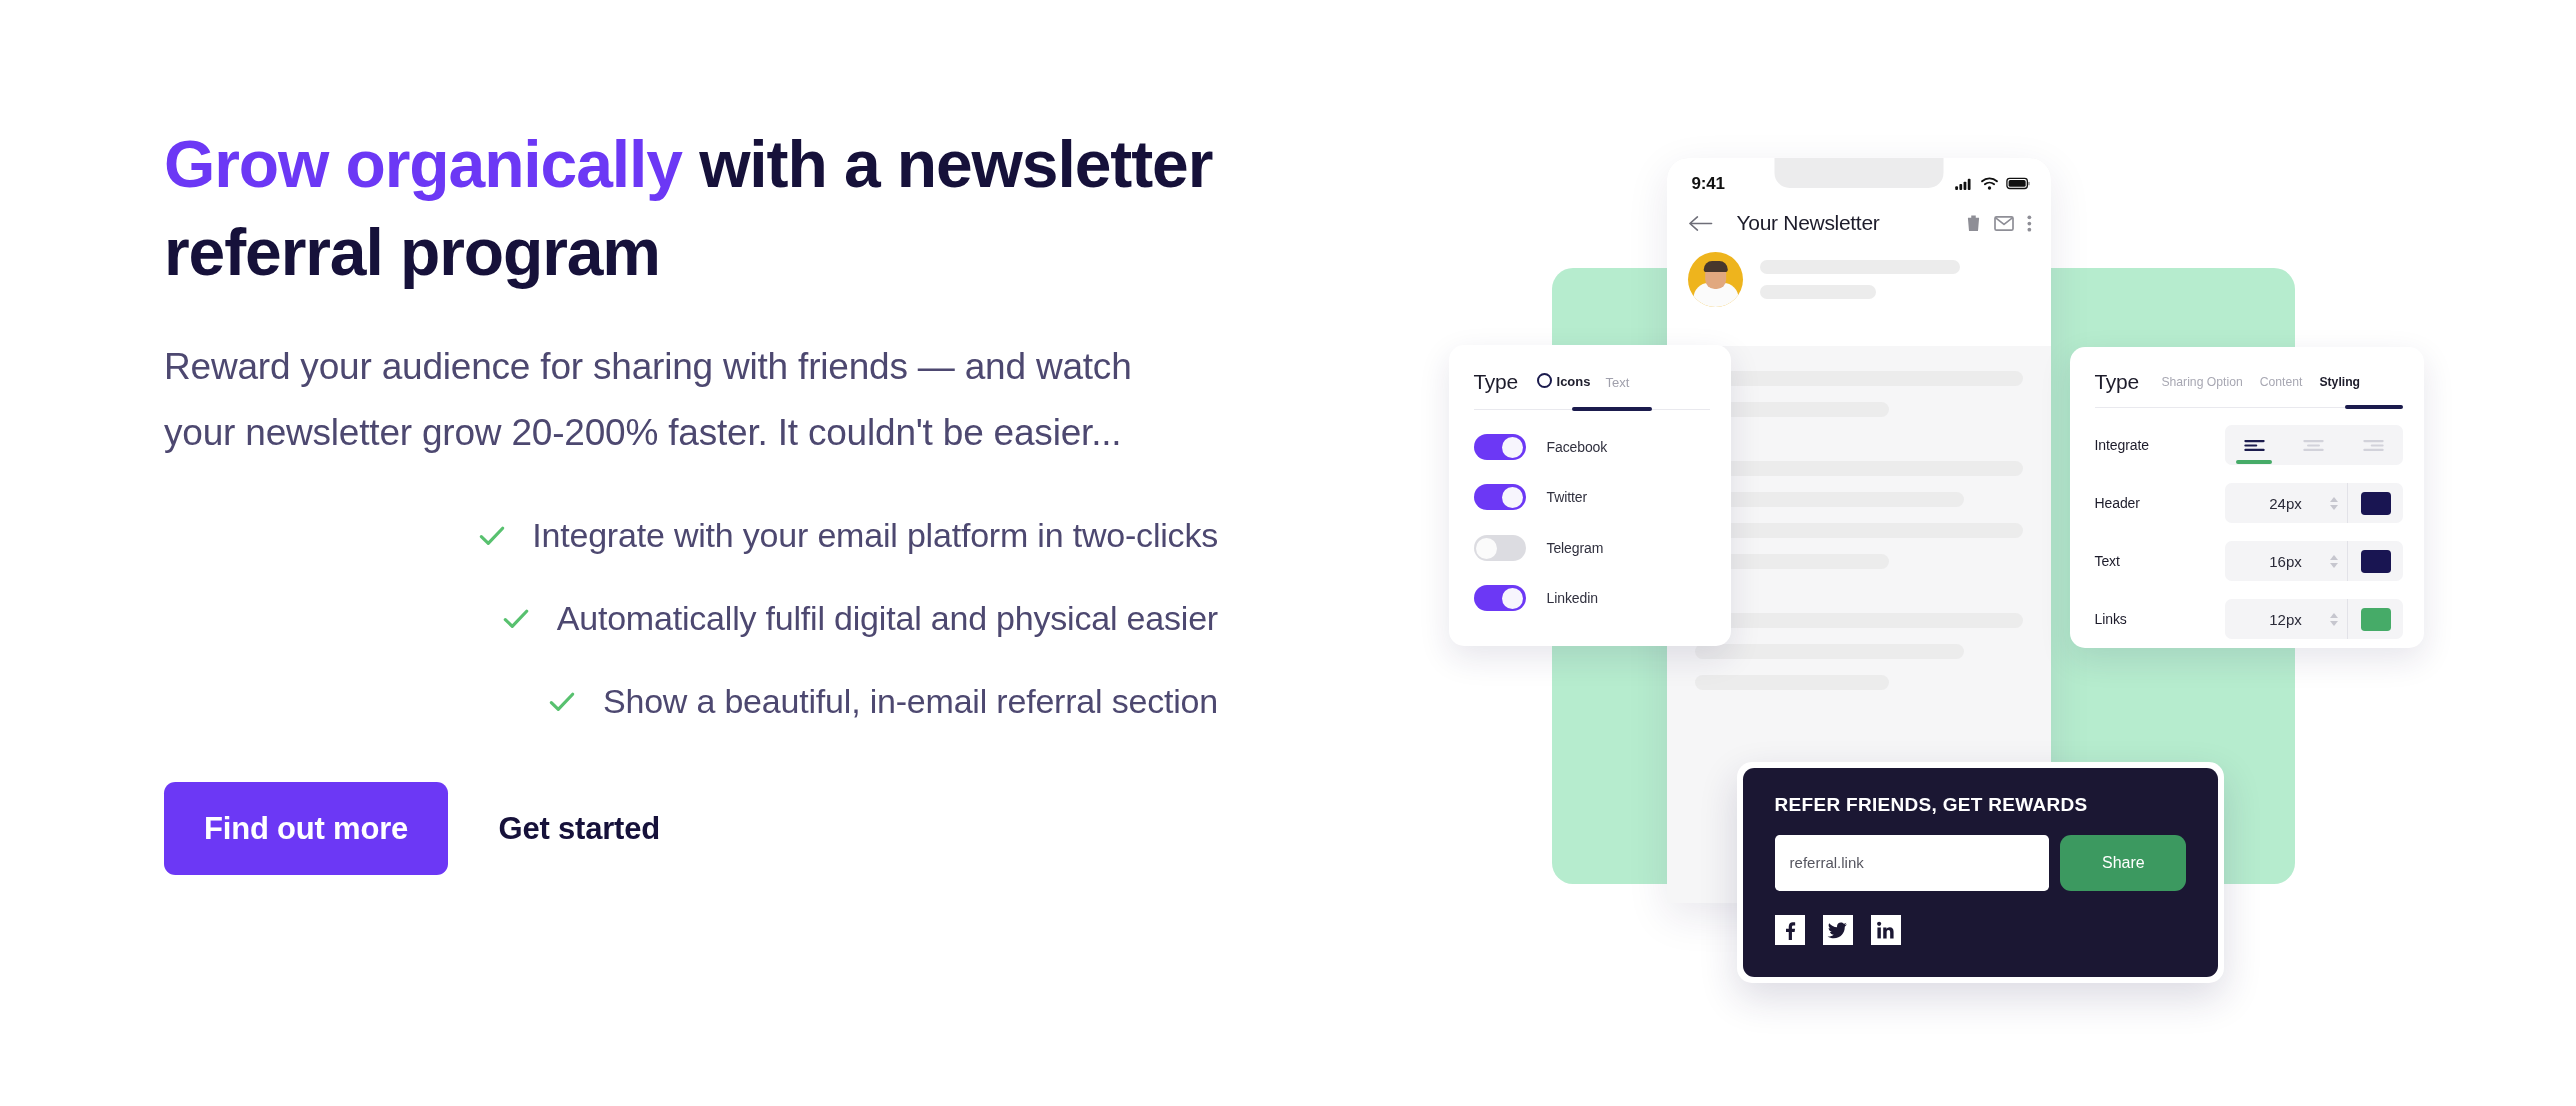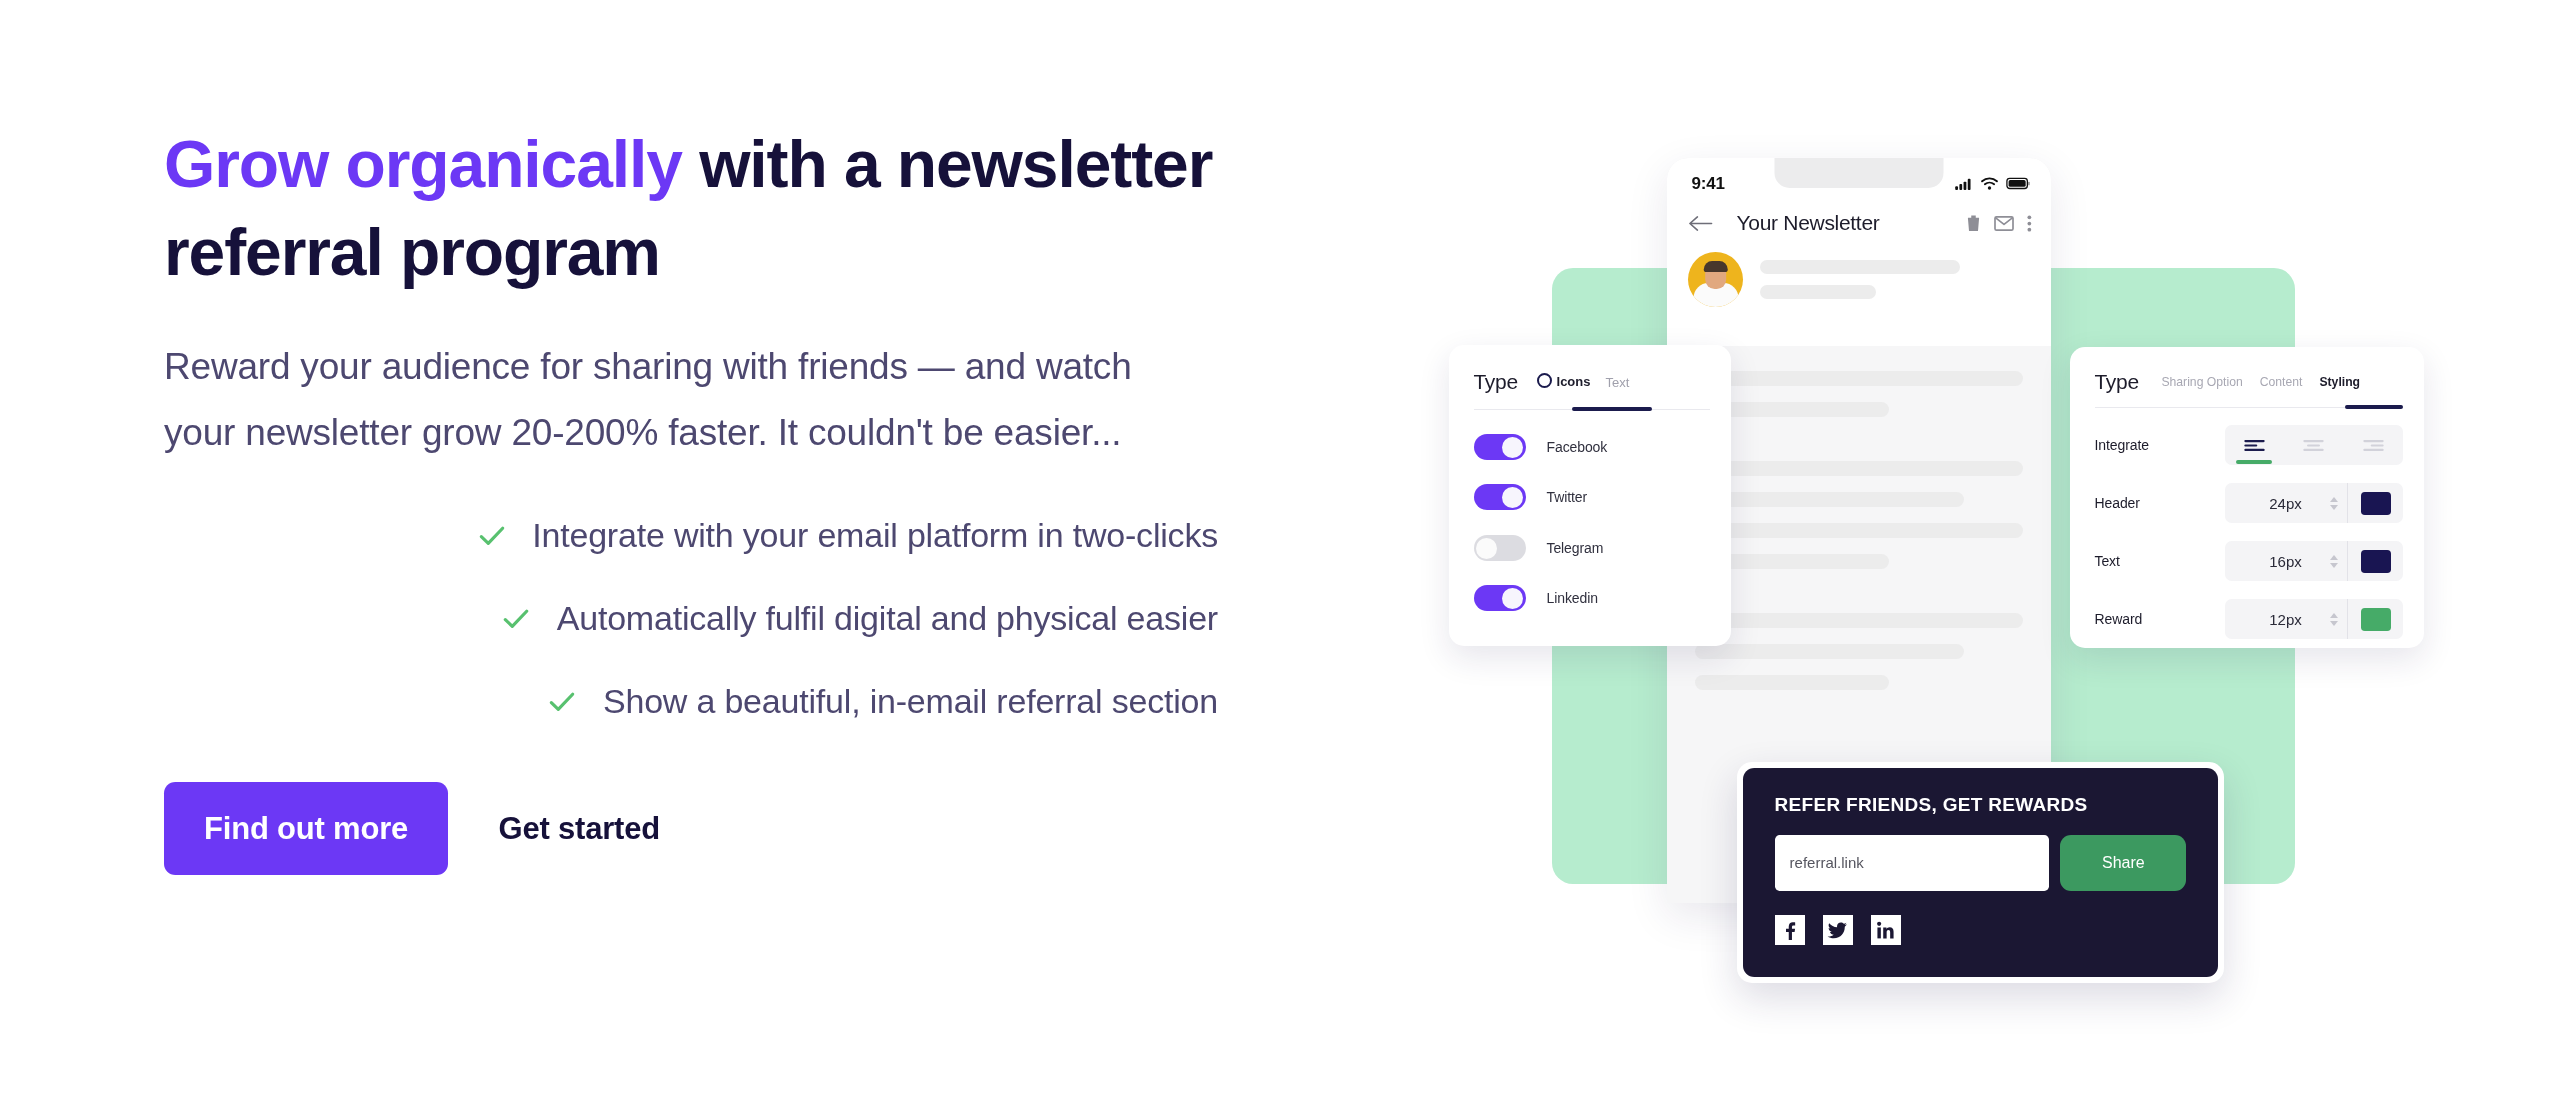--- a/index.html
+++ b/index.html
@@ -670,21 +670,21 @@
             <span class="arrow-up"></span>
             <span class="arrow-down"></span>
           </span>
           <span class="swatch-cell">
             <span class="swatch" style="background:#191552"></span>
           </span>
         </span>
       </div>
 
       <div class="setting-row">
-        <span class="setting-label">Reward</span>
+        <span class="setting-label">Links</span>
         <span class="stepper">
           <span class="stepper-val">12px</span>
           <span class="arrows">
             <span class="arrow-up"></span>
             <span class="arrow-down"></span>
           </span>
           <span class="swatch-cell">
             <span class="swatch" style="background:#46ab68"></span>
           </span>
         </span>

